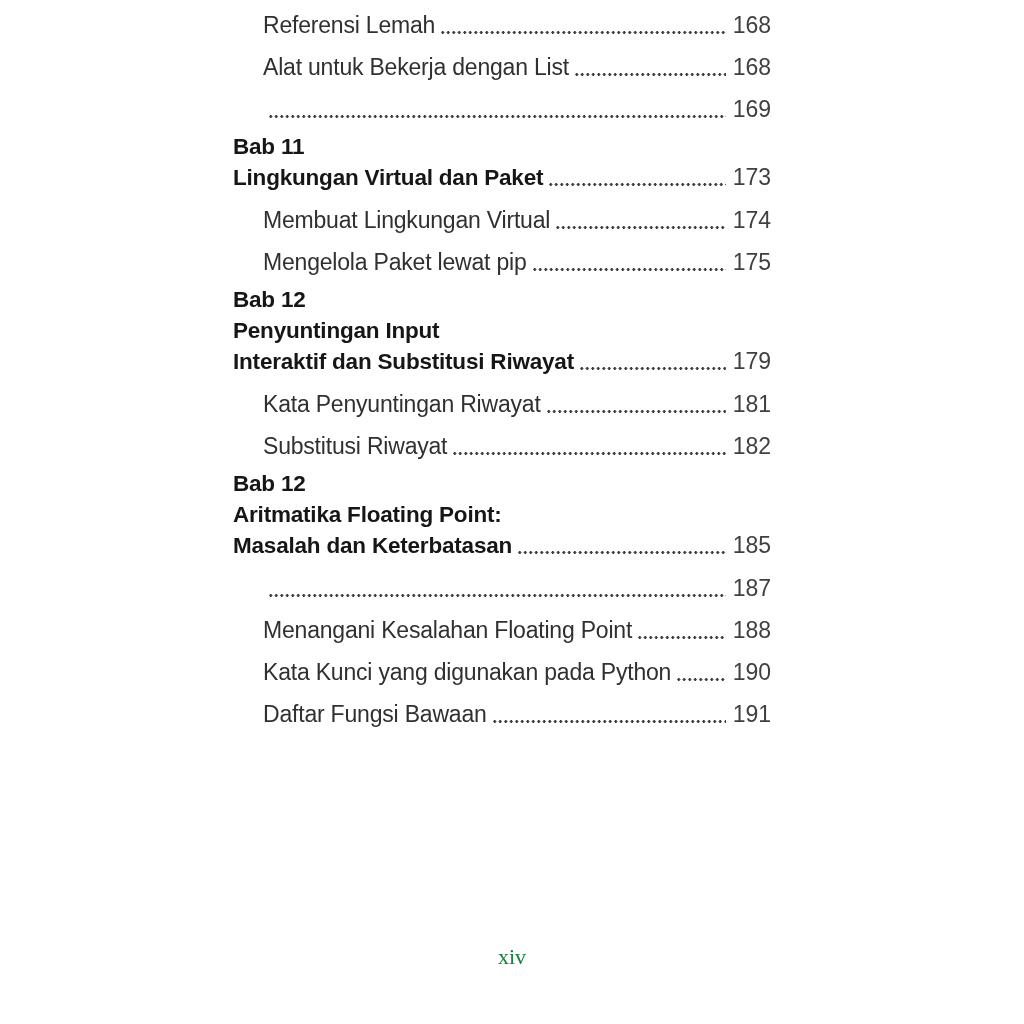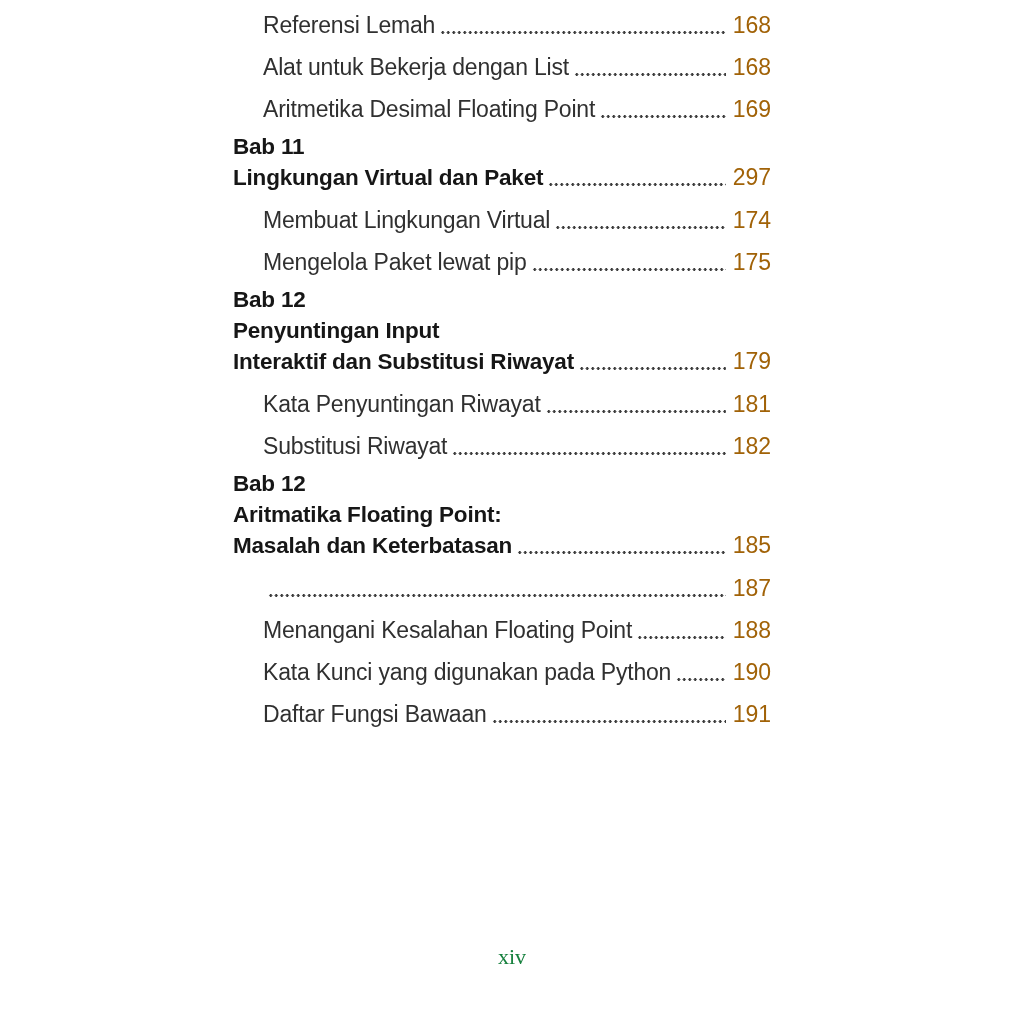--- a/index.html
+++ b/index.html
@@ -60,21 +60,21 @@
     background-position: left 0 bottom 11.5px;
   }
   .chap-line .leader {
     background-position: left 0 bottom 6.5px;
   }
   .pagenum {
     flex: 0 0 auto;
     min-width: 38px;
     text-align: right;
     font-weight: 400;
-    color: #a16207;
+    color: #404040;
     font-size: 23px;
     letter-spacing: 0;
   }
   .footer {
     position: absolute;
     left: 0;
     top: 944px;
     width: 1024px;
     text-align: center;
     font-family: "Liberation Serif", "DejaVu Serif", serif;
@@ -92,31 +92,30 @@
       <span class="label">Referensi Lemah</span>
       <span class="leader"></span>
       <span class="pagenum">168</span>
     </div>
     <div class="row entry">
       <span class="label">Alat untuk Bekerja dengan List</span>
       <span class="leader"></span>
       <span class="pagenum">168</span>
     </div>
     <div class="row entry">
-      <span class="label">Aritmetika Desimal Floating Point</span>
       <span class="leader"></span>
       <span class="pagenum">169</span>
     </div>
 
     <div class="chapter-block">
       <div class="chap-line">Bab 11</div>
       <div class="chap-line">
         <span class="label">Lingkungan Virtual dan Paket</span>
         <span class="leader"></span>
-        <span class="pagenum">297</span>
+        <span class="pagenum">173</span>
       </div>
     </div>
     <div class="row entry">
       <span class="label">Membuat Lingkungan Virtual</span>
       <span class="leader"></span>
       <span class="pagenum">174</span>
     </div>
     <div class="row entry">
       <span class="label">Mengelola Paket lewat pip</span>
       <span class="leader"></span>

